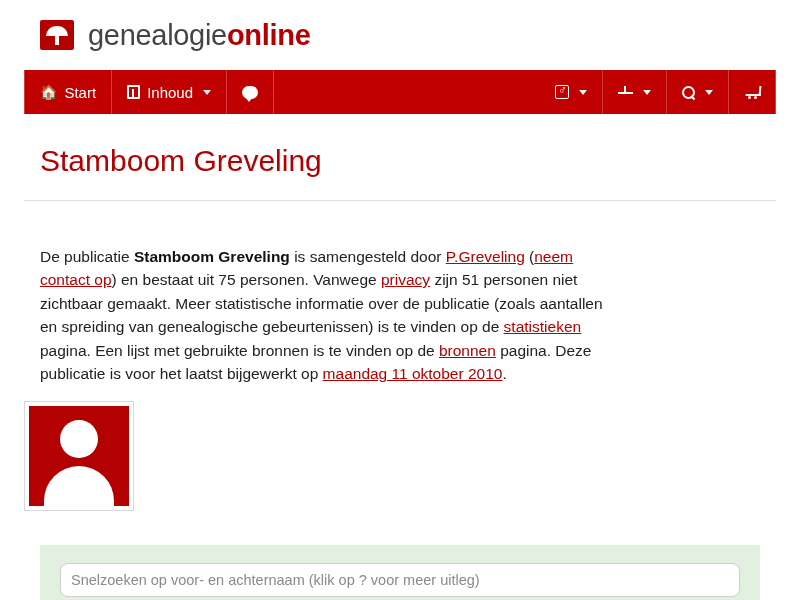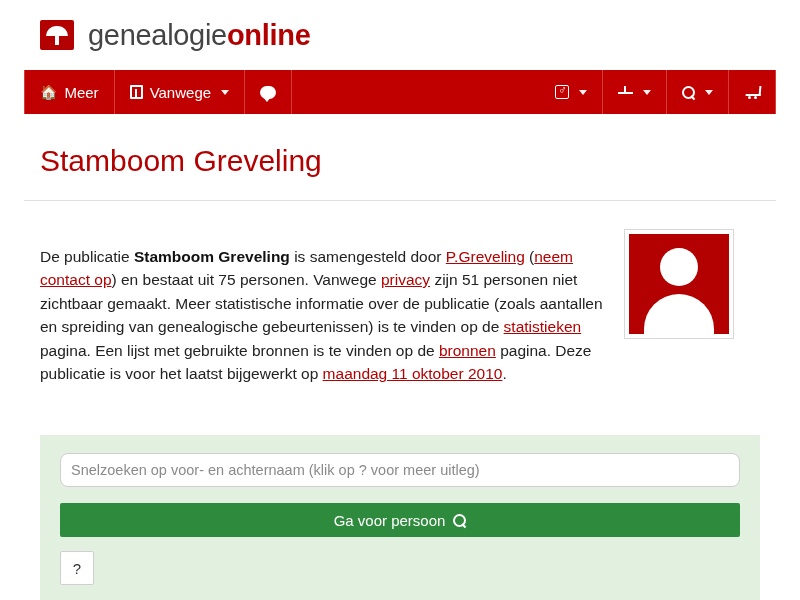--- a/index.html
+++ b/index.html
@@ -104,20 +104,21 @@
   }
   .rule {
     margin: 22px 24px 0 24px;
     border-top: 1px solid #e0e0e0;
   }
 
   
   .intro-wrap {
     display: flex;
     margin: 28px 24px 0 24px;
+    flex-direction: column;
   }
   .intro-text {
     flex: 1 1 auto;
     padding: 0 16px 0 16px;
     font-size: 15.5px;
     line-height: 1.52;
     color: #222222;
     max-width: 600px;
   }
   .intro-text a {
@@ -350,26 +351,26 @@
     <span class="brand-logo"></span>
     <div class="brand-text">
       <span class="n">genealogie</span><span class="b">online</span>
     </div>
   </div>
 
   <div class="navbar">
 
     <div class="nav-item">
       <span class="ic ic-home"></span>
-      <span>Meer</span>
+      <span>Start</span>
     </div>
 
     <div class="nav-item">
       <span class="book"></span>
-      <span>Vanwege</span>
+      <span>Inhoud</span>
       <span class="caret"></span>
     </div>
 
     <div class="nav-item">
       <span class="chat"></span>
     </div>
 
     <div class="nav-spacer"></div>
 
     <div class="nav-item">

